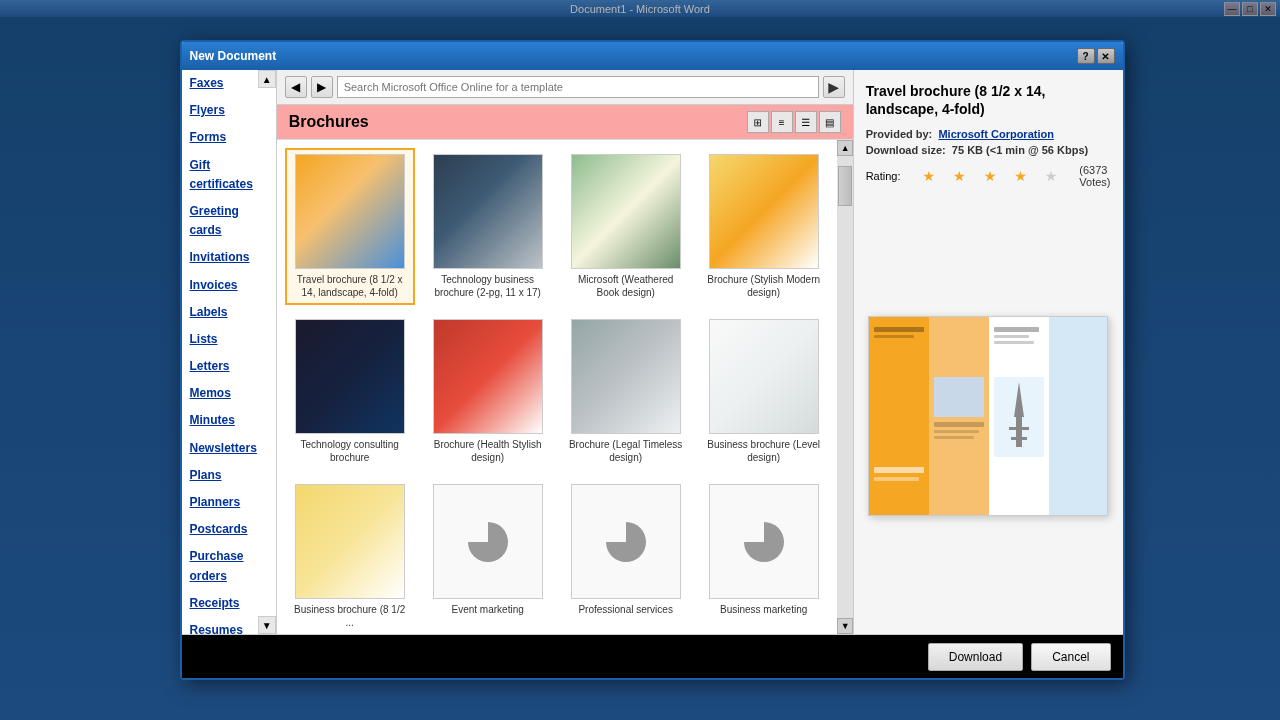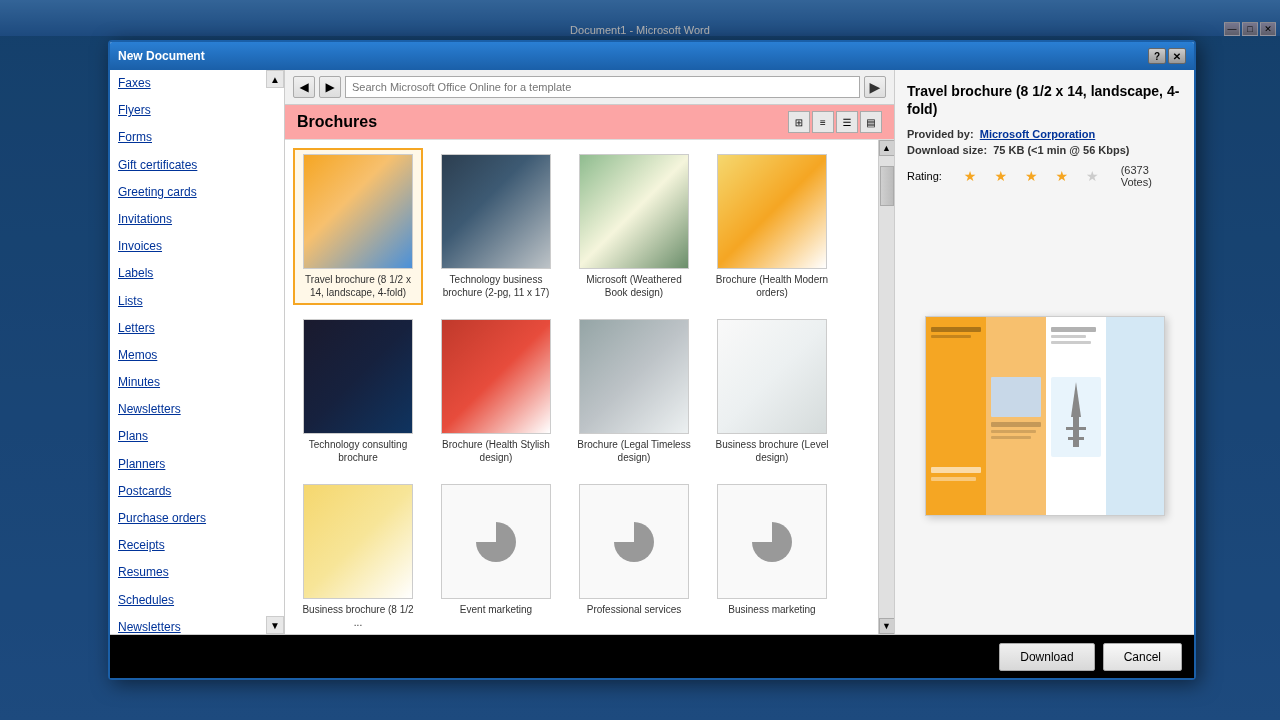--- a/index.html
+++ b/index.html
@@ -16,24 +16,24 @@
     
     .app-bg {
       width: 100%;
       height: 720px;
       background: linear-gradient(to bottom, #1e5b99 0%, #2a6ab5 100%);
       position: absolute;
       top: 0; left: 0;
     }
 
     .title-bar {
-      height: 36px;
+      height: 17px;
       background: linear-gradient(to bottom, #4a90d9, #2a6ab5);
       display: flex;
-      align-items: flex-end;
+      align-items: center;
       justify-content: center;
       color: white;
       font-size: 11px;
       position: relative;
     }
     .title-bar-buttons {
       position: absolute;
       right: 4px;
       display: flex;
       gap: 2px;
@@ -79,21 +79,21 @@
       width: 100%; height: 100%;
       background: rgba(0,0,0,0.3);
       display: flex;
       align-items: center;
       justify-content: center;
       z-index: 10;
     }
 
     
     .dialog {
-      width: 1088px;
+      width: 945px;
       height: 640px;
       background: #f0f0f0;
       border: 2px solid #1a5fa8;
       border-radius: 4px;
       display: flex;
       flex-direction: column;
       box-shadow: 4px 4px 20px rgba(0,0,0,0.5);
       position: relative;
       margin-left: 24px;
     }
@@ -152,20 +152,21 @@
     .sidebar-scroll-up { top: 0; height: 18px; }
     .sidebar-scroll-down { bottom: 0; height: 18px; }
 
     .sidebar-item {
       padding: 4px 8px;
       cursor: pointer;
       color: #003399;
       text-decoration: underline;
       font-size: 12px;
       line-height: 1.6;
+      font-weight: bold;
     }
 
     
     .main-content {
       flex: 1;
       display: flex;
       flex-direction: column;
       background: #f5f5f5;
     }
 
@@ -509,21 +510,21 @@
                 <div class="template-item">
                   <div class="template-thumb">
                     <div style="width: 100%; height: 100%; background: linear-gradient(135deg, rgb(143, 188, 143) 0%, rgb(245, 245, 220) 50%, rgb(107, 142, 107) 100%);"></div>
                   </div>
                   <div class="template-label">Microsoft (Weathered Book design)</div>
                 </div>
                 <div class="template-item">
                   <div class="template-thumb">
                     <div style="width: 100%; height: 100%; background: linear-gradient(135deg, rgb(245, 215, 110) 0%, rgb(245, 166, 35) 50%, rgb(255, 255, 255) 100%);"></div>
                   </div>
-                  <div class="template-label">Brochure (Health Modern orders)</div>
+                  <div class="template-label">Brochure (Stylish Modern design)</div>
                 </div>
               </div>
               <div class="templates-row">
                 <div class="template-item">
                   <div class="template-thumb">
                     <div style="width: 100%; height: 100%; background: linear-gradient(135deg, rgb(26, 26, 46) 0%, rgb(22, 33, 62) 50%, rgb(15, 52, 96) 100%);"></div>
                   </div>
                   <div class="template-label">Technology consulting brochure</div>
                 </div>
                 <div class="template-item">

